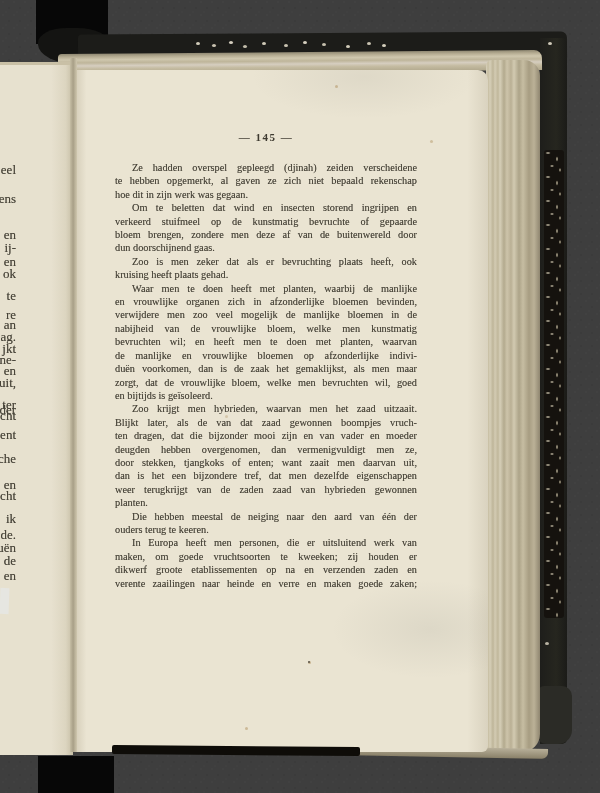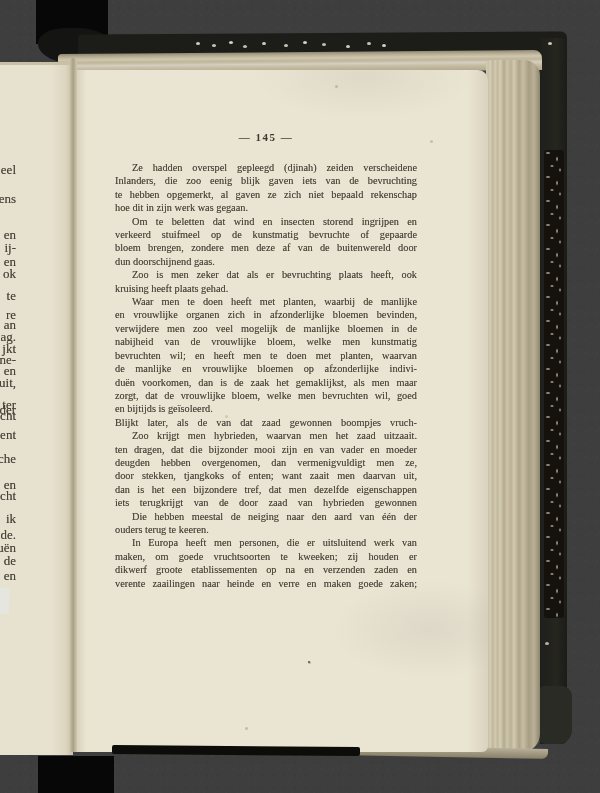--- a/index.html
+++ b/index.html
@@ -112,45 +112,45 @@
       <div class="frag" style="top: 555px;">de</div>
       <div class="frag" style="top: 570px;">en</div>
     </div>
   <div class="sticker"></div>
   <div class="gutter"></div>
 
   <div class="right-page">
     <div class="page-header">— 145 —</div>
     <div class="text-block" id="text-block">
         <div class="line ind">Ze hadden overspel gepleegd (djinah) zeiden verscheidene</div>
-        <div class="line">Inlanders, die zoo eenig blijk gaven iets van de bevruchting</div>
         <div class="line">te hebben opgemerkt, al gaven ze zich niet bepaald rekenschap</div>
         <div class="line end">hoe dit in zijn werk was gegaan.</div>
         <div class="line ind">Om te beletten dat wind en insecten storend ingrijpen en</div>
         <div class="line">verkeerd stuifmeel op de kunstmatig bevruchte of gepaarde</div>
         <div class="line">bloem brengen, zondere men deze af van de buitenwereld door</div>
         <div class="line end">dun doorschijnend gaas.</div>
         <div class="line ind">Zoo is men zeker dat als er bevruchting plaats heeft, ook</div>
         <div class="line end">kruising heeft plaats gehad.</div>
         <div class="line ind">Waar men te doen heeft met planten, waarbij de manlijke</div>
         <div class="line">en vrouwlijke organen zich in afzonderlijke bloemen bevinden,</div>
         <div class="line">verwijdere men zoo veel mogelijk de manlijke bloemen in de</div>
         <div class="line">nabijheid van de vrouwlijke bloem, welke men kunstmatig</div>
         <div class="line">bevruchten wil; en heeft men te doen met planten, waarvan</div>
         <div class="line">de manlijke en vrouwlijke bloemen op afzonderlijke indivi-</div>
         <div class="line">duën voorkomen, dan is de zaak het gemaklijkst, als men maar</div>
         <div class="line">zorgt, dat de vrouwlijke bloem, welke men bevruchten wil, goed</div>
         <div class="line end">en bijtijds is geïsoleerd.</div>
+        <div class="line ind">Zoo krijgt men hybrieden, waarvan men het zaad uitzaait.</div>
         <div class="line">Blijkt later, als de van dat zaad gewonnen boompjes vruch-</div>
-        <div class="line ind">Zoo krijgt men hybrieden, waarvan men het zaad uitzaait.</div>
         <div class="line">ten dragen, dat die bijzonder mooi zijn en van vader en moeder</div>
         <div class="line">deugden hebben overgenomen, dan vermenigvuldigt men ze,</div>
         <div class="line">door stekken, tjangkoks of enten; want zaait men daarvan uit,</div>
         <div class="line">dan is het een bijzondere tref, dat men dezelfde eigenschappen</div>
-        <div class="line">iets terugkrijgt van de door zaad van hybrieden gewonnen</div>
+        <div class="line">weer terugkrijgt van de zaden zaad van hybrieden gewonnen</div>
+        <div class="line end">planten.</div>
         <div class="line ind">Die hebben meestal de neiging naar den aard van één der</div>
         <div class="line end">ouders terug te keeren.</div>
         <div class="line ind">In Europa heeft men personen, die er uitsluitend werk van</div>
         <div class="line">maken, om goede vruchtsoorten te kweeken; zij houden er</div>
         <div class="line">dikwerf groote etablissementen op na en verzenden zaden en</div>
         <div class="line">verente zaailingen naar heinde en verre en maken goede zaken;</div>
       </div>
     <div class="fox-dots"></div>
     <div class="ink-speck"></div>
   </div>

